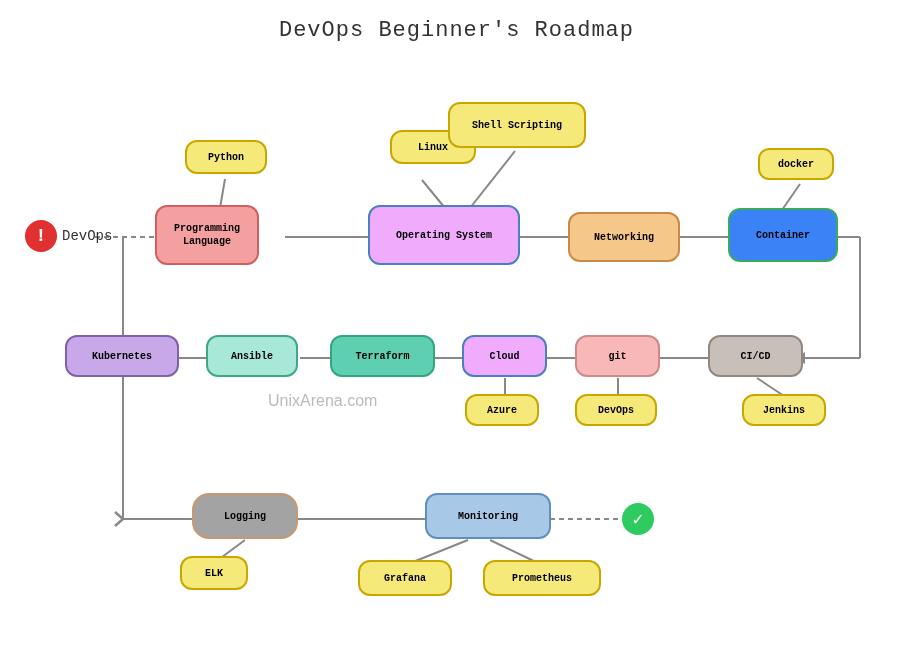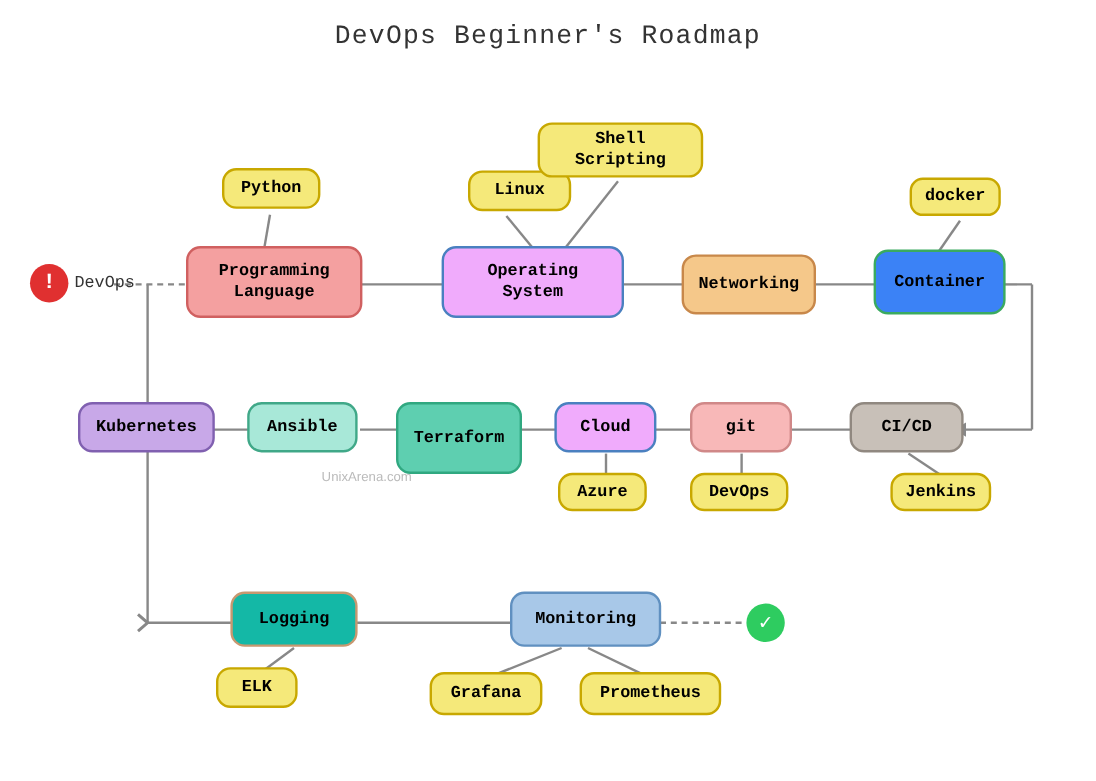--- a/index.html
+++ b/index.html
@@ -24,50 +24,50 @@
       letter-spacing: 1px;
       color: #333;
     }
     .node {
       position: absolute;
       border-radius: 12px;
       display: flex;
       align-items: center;
       justify-content: center;
       text-align: center;
-      font-size: 14px;
+      font-size: 10px;
       font-family: 'Courier New', Courier, monospace;
       border: 2px solid #a16207;
       padding: 6px 10px;
       line-height: 1.3;
       font-weight: 600;
     }
     .node-yellow { background: #f5e97a; border-color: #c8a800; }
     .node-pink { background: #f4a0a0; border-color: #d06060; }
     .node-blue { background: #f0abfc; border-color: #4a80c0; }
     .node-orange { background: #f5c88a; border-color: #c8884a; }
     .node-green { background: #3b82f6; border-color: #3aaa60; }
     .node-purple { background: #c8a8e8; border-color: #8060b0; }
     .node-teal { background: #a8e8d8; border-color: #40a888; }
     .node-teal2 { background: #5ecfb0; border-color: #30a880; }
     .node-salmon { background: #f8b8b8; border-color: #d08888; }
     .node-gray { background: #c8c0b8; border-color: #908880; }
-    .node-peach { background: #14b8a6; border-color: #c89870; }
+    .node-peach { background: #a3a3a3; border-color: #c89870; border-radius: 17px; }
     .node-steelblue { background: #a8c8e8; border-color: #6090c0; }
     svg.lines {
       position: absolute;
       top: 0; left: 0;
       width: 913px;
       height: 651px;
       pointer-events: none;
     }
     .watermark {
       position: absolute;
       color: #bbb;
-      font-size: 11px;
+      font-size: 16px;
       font-family: Arial, sans-serif;
     }
     .icon-circle {
       position: absolute;
       width: 32px;
       height: 32px;
       border-radius: 50%;
       display: flex;
       align-items: center;
       justify-content: center;
@@ -143,32 +143,32 @@
 
     <line x1="468" y1="540" x2="408" y2="564" stroke="#888" stroke-width="2"></line>
 
     <line x1="490" y1="540" x2="540" y2="564" stroke="#888" stroke-width="2"></line>
   </svg>
 
   <div class="icon-circle icon-error" style="left:25px; top:220px;">!</div>
 
   <div style="position:absolute; left:62px; top:228px; font-size:14px; font-family:'Courier New',monospace; color:#333;">DevOps</div>
 
-  <div class="node node-pink" style="left:155px; top:205px; width:147px; height:60px;">Programming<br>Language</div>
+  <div class="node node-pink" style="left:155px; top:205px; width:104px; height:60px;">Programming<br>Language</div>
   <div class="node node-yellow" style="left:185px; top:140px; width:82px; height:34px;">Python</div>
   <div class="node node-blue" style="left:368px; top:205px; width:152px; height:60px;">Operating System</div>
-  <div class="node node-yellow" style="left:390px; top:142px; width:86px; height:34px;">Linux</div>
+  <div class="node node-yellow" style="left:390px; top:130px; width:86px; height:34px;">Linux</div>
   <div class="node node-yellow" style="left:448px; top:102px; width:138px; height:46px;">Shell Scripting</div>
   <div class="node node-orange" style="left:568px; top:212px; width:112px; height:50px;">Networking</div>
   <div class="node node-green" style="left:728px; top:208px; width:110px; height:54px;">Container</div>
   <div class="node node-yellow" style="left:758px; top:148px; width:76px; height:32px;border-radius:11px;">docker</div>
 
   <div class="node node-purple" style="left:65px; top:335px; width:114px; height:42px;">Kubernetes</div>
   <div class="node node-teal" style="left:206px; top:335px; width:92px; height:42px;">Ansible</div>
-  <div class="node node-teal2" style="left:330px; top:335px; width:105px; height:60px;">Terraform</div>
+  <div class="node node-teal2" style="left:330px; top:335px; width:105px; height:42px;">Terraform</div>
   <div class="node node-blue" style="left:462px; top:335px; width:85px; height:42px;">Cloud</div>
   <div class="node node-yellow" style="left:465px; top:394px; width:74px; height:32px;">Azure</div>
   <div class="node node-salmon" style="left:575px; top:335px; width:85px; height:42px;">git</div>
   <div class="node node-yellow" style="left:575px; top:394px; width:82px; height:32px;">DevOps</div>
   <div class="node node-gray" style="left:708px; top:335px; width:95px; height:42px;">CI/CD</div>
   <div class="node node-yellow" style="left:742px; top:394px; width:84px; height:32px;">Jenkins</div>
 
   <div class="node node-peach" style="left:192px; top:493px; width:106px; height:46px;">Logging</div>
   <div class="node node-yellow" style="left:180px; top:556px; width:68px; height:34px;">ELK</div>
   <div class="node node-steelblue" style="left:425px; top:493px; width:126px; height:46px;">Monitoring</div>

